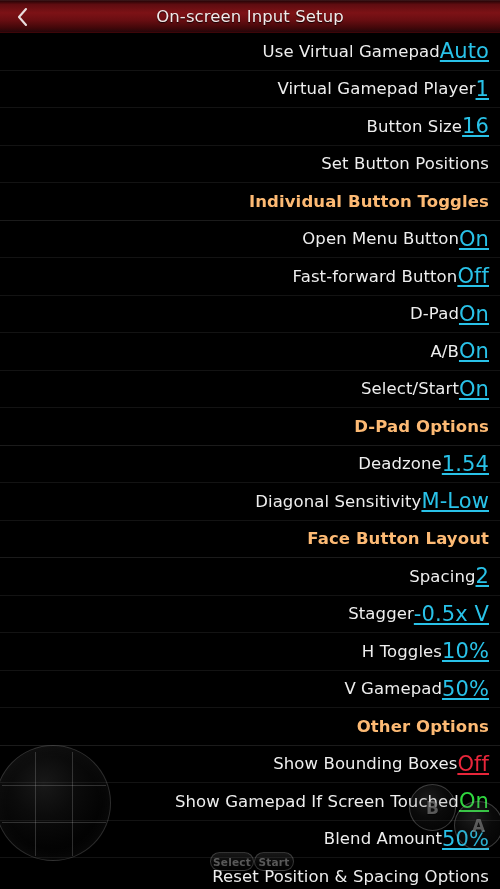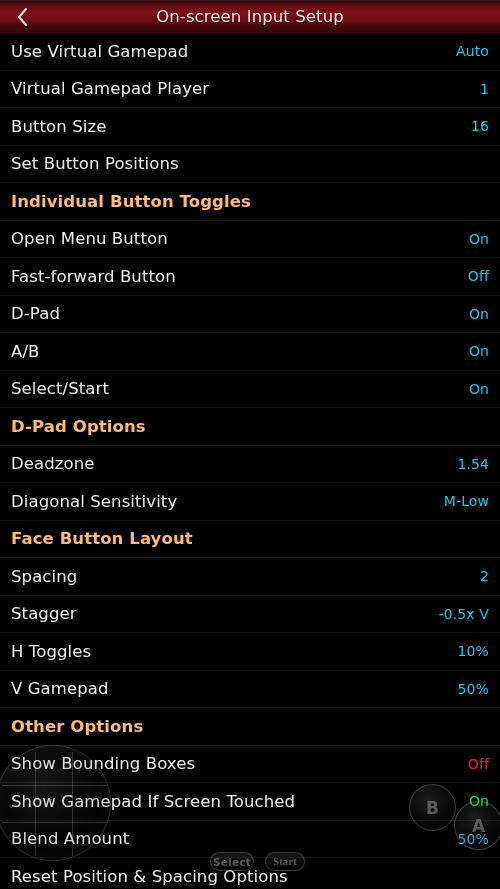--- a/index.html
+++ b/index.html
@@ -72,21 +72,21 @@
   #list {
     position:relative;
     width:100%;
   }
 
   .row {
     position:relative;
     height:37.5px;
     display:flex;
     align-items:center;
-    justify-content:space-between;
+    justify-content:flex-end;
     padding:0 11px 0 11px;
     border-bottom:1px solid #131313;
     background:#000;
   }
   .row.section {
     background:#000;
     border-bottom:1px solid #1b1b1b;
   }
 
   .row-label {
@@ -95,24 +95,25 @@
     white-space:nowrap;
     letter-spacing:0.1px;
   }
   .row.section .row-label {
     font-weight:bold;
     color:#fdba74;
     font-size:16.5px;
   }
 
   .row-value {
-    font-size:14px;
+    font-size:21px;
     color:#29c2e8;
     white-space:nowrap;
     letter-spacing:0.1px;
+    text-decoration:underline;
   }
   .row-value.red   { color:#e8263a; }
   .row-value.green { color:#2fd63f; }
 
   
   #gamepad-overlay {
     position:absolute;
     left:0; top:0;
     width:500px; height:889px;
     pointer-events:none;
@@ -192,21 +193,21 @@
     display:flex;
     align-items:center;
     justify-content:center;
     font-size:10.5px;
     font-weight:bold;
     color:rgba(200,200,200,0.42);
     letter-spacing:0.2px;
     margin-left:6px;
   }
   #btn-select { left:204px; top:852px; width:44px; height:19px; }
-  #btn-start  { left:259px; top:852px; width:40px; height:19px;font-family:Liberation Serif, serif; }
+  #btn-start  { left:248px; top:852px; width:40px; height:19px; }
 </style>
 </head>
 <body>
 
 <div id="screen">
 
   <div id="titlebar">
     <div id="back-btn">
       <svg width="13" height="20" viewBox="0 0 13 20">
         <polyline points="10,2 3,10 10,18" fill="none" stroke="#e9dede" stroke-width="2.1" stroke-linecap="round" stroke-linejoin="round"></polyline>

